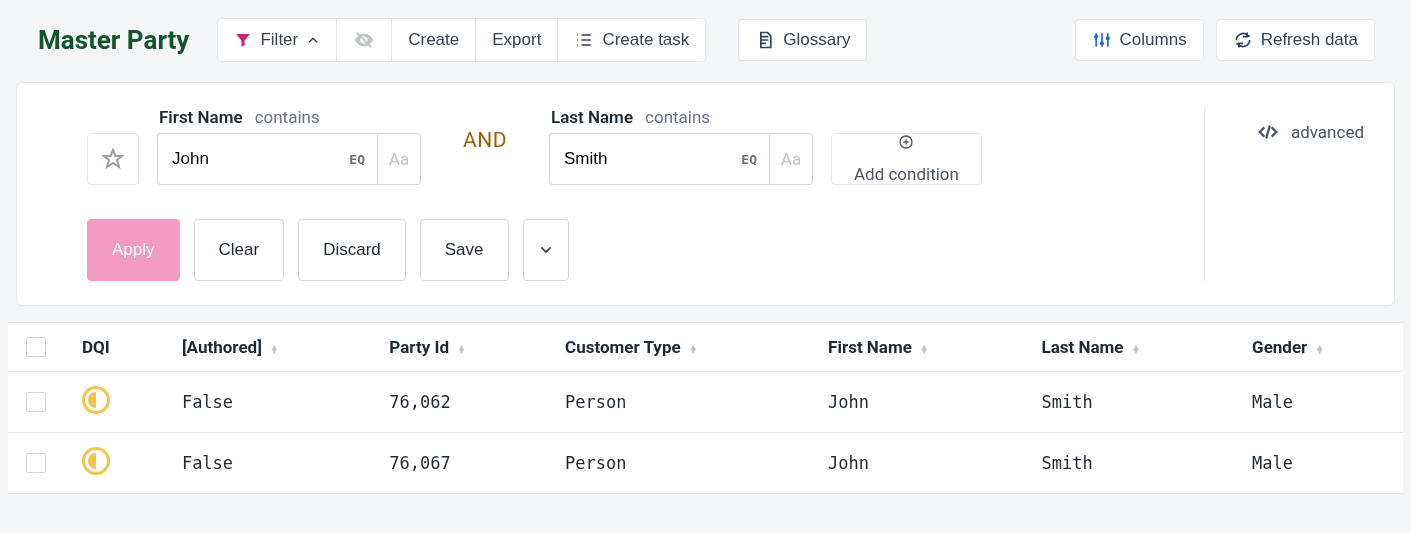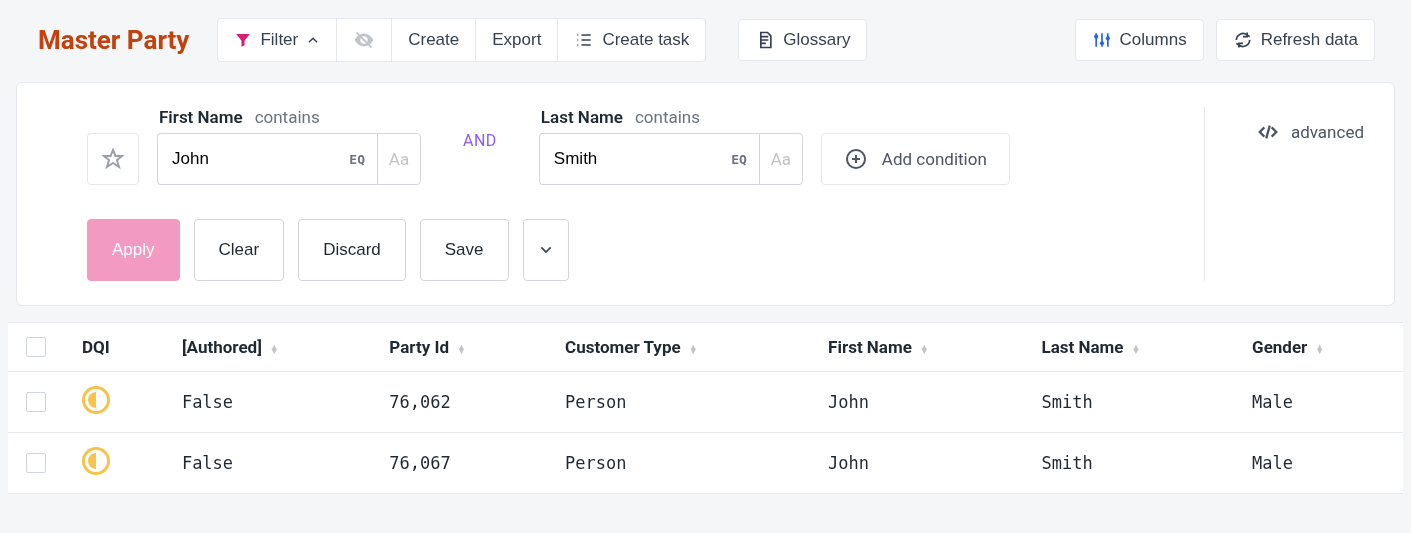--- a/index.html
+++ b/index.html
@@ -11,21 +11,21 @@
     }
     .header-bar {
       display: flex;
       align-items: center;
       padding: 18px 36px 18px 38px;
       gap: 10px;
     }
     .page-title {
       font-size: 26px;
       font-weight: 700;
-      color: #c2410c;
+      color: #14532d;
       margin-right: 18px;
     }
     .toolbar-group {
       display: flex;
       border: 1px solid #e4e7eb;
       border-radius: 4px;
       background: #fff;
     }
     .toolbar-btn {
       display: flex;
@@ -100,34 +100,35 @@
     .aa-box {
       width: 44px; height: 52px;
       border: 1px solid #d1d5db;
       border-radius: 0 4px 4px 0;
       display: flex; align-items: center; justify-content: center;
       color: #c0c4c9;
       font-size: 17px;
     }
     .and-label {
       align-self: center;
-      font-size: 16px;
-      color: #8b5cf6;
+      font-size: 21px;
+      color: #a16207;
       padding: 0 24px 12px 24px;
       letter-spacing: 0.5px;
     }
     .add-cond {
       display: flex; align-items: center; gap: 14px;
       height: 52px;
       border: 1px solid #e4e7eb;
       border-radius: 4px;
       padding: 0 22px;
       color: #4b5563;
       font-size: 17px;
       cursor: pointer;
+      flex-direction: column;
     }
     .filter-actions {
       display: flex;
       gap: 14px;
       margin-top: 34px;
       padding-left: 40px;
     }
     .action-btn {
       height: 62px;
       padding: 0 24px;

